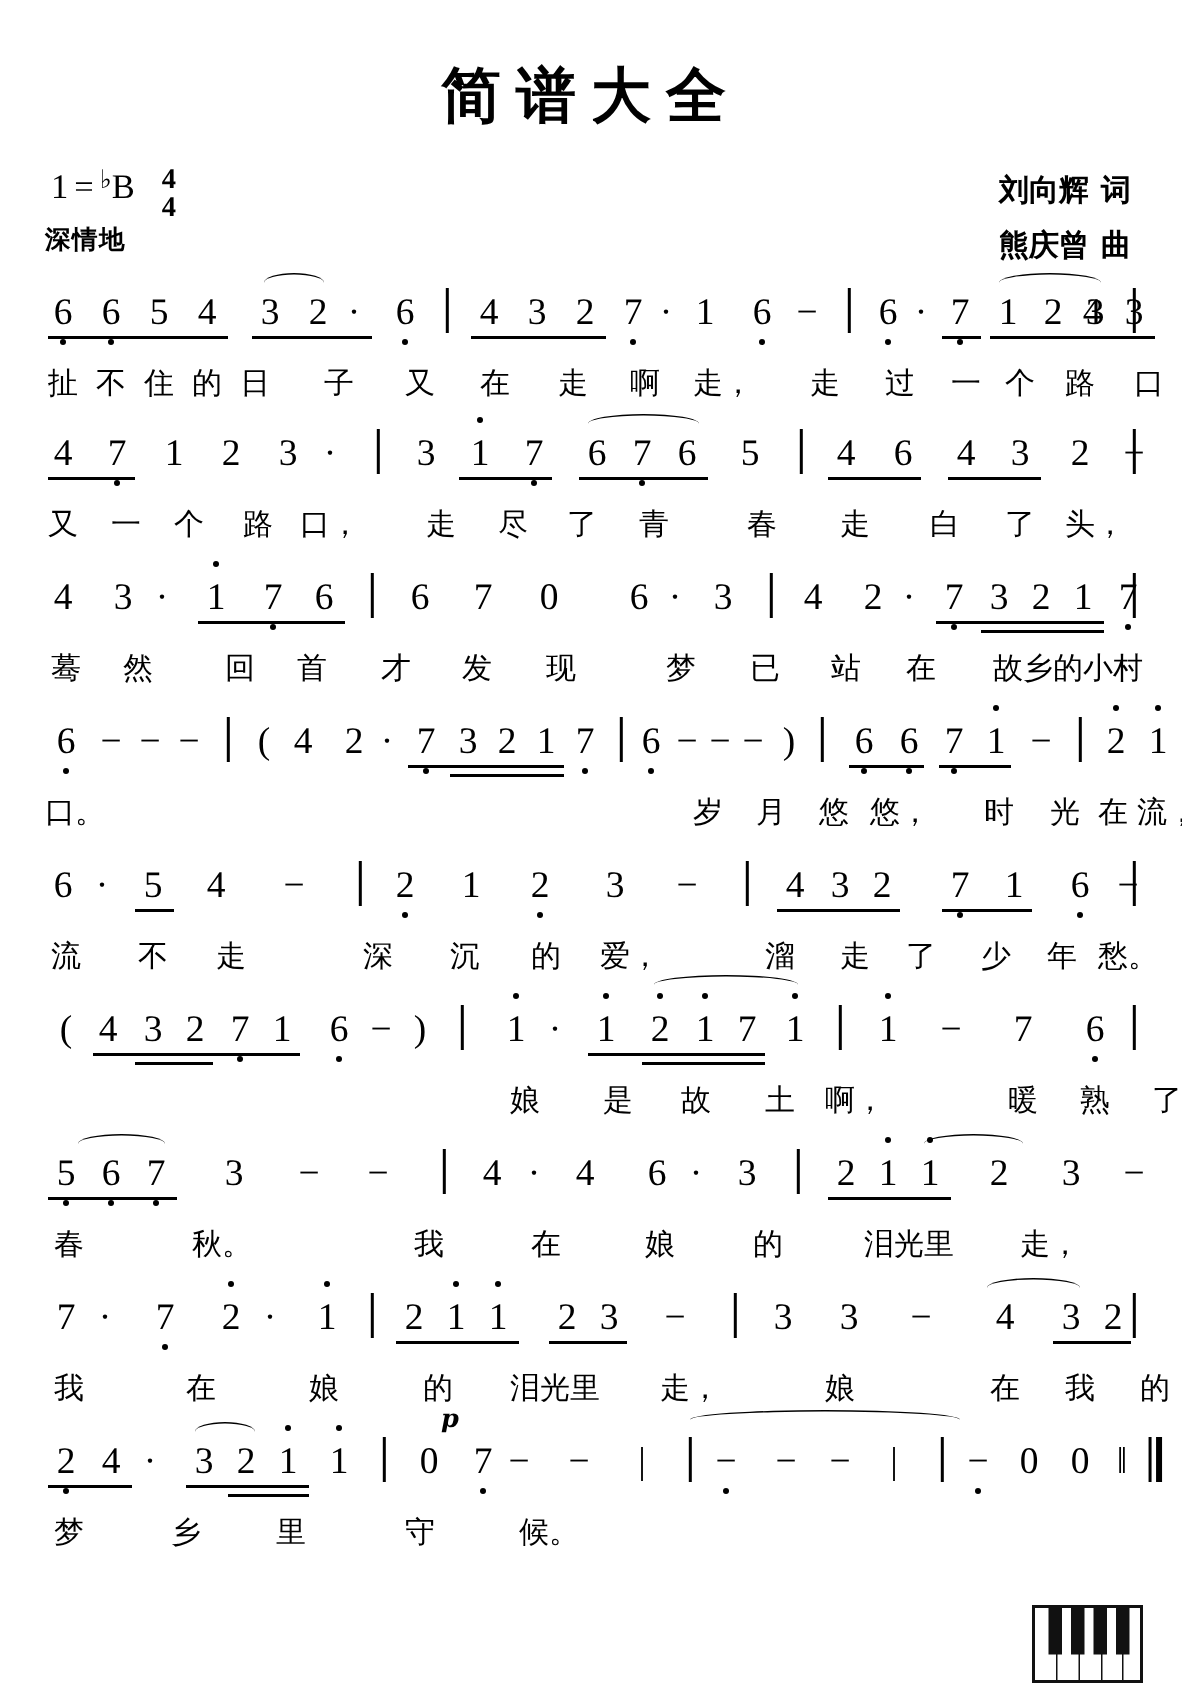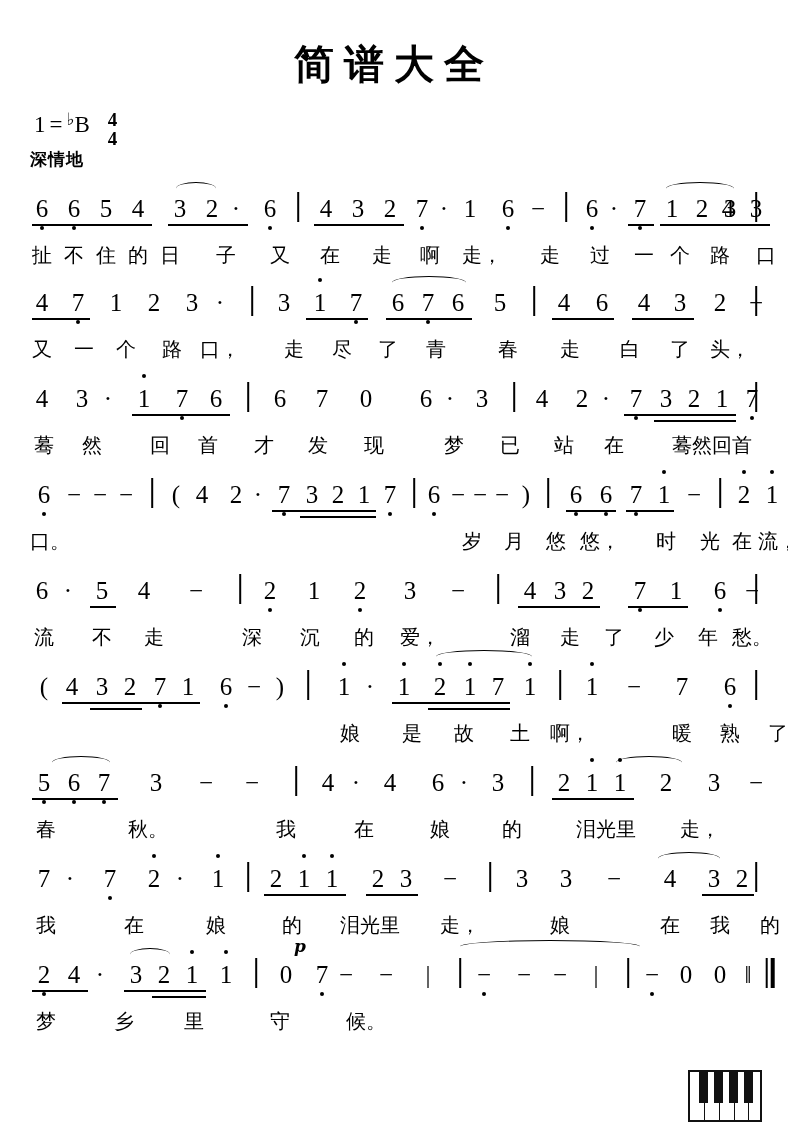--- a/index.html
+++ b/index.html
@@ -236,20 +236,24 @@
       <span class="k1">1</span>
       <span class="eq">=</span>
       <span class="flat">♭</span>
       <span class="letter">B</span>
       <span class="timesig">
         <span class="num">4</span>
         <span class="den">4</span>
       </span>
     </div>
     <div class="expression">深情地</div>
+    <div class="credits">
+      <div><span>刘向辉</span><span class="role">词</span></div>
+      <div><span>熊庆曾</span><span class="role">曲</span></div>
+    </div>
   </div>
 
   <div class="system" style="height:94px;">
     <div class="notes">
       <span class="n" style="left:12px;">6</span>
       <span class="oct-dn" style="left:12px; top:40px;"></span>
       <span class="n" style="left:44px;">6</span>
       <span class="oct-dn" style="left:44px; top:40px;"></span>
       <span class="n" style="left:76px;">5</span>
       <span class="n" style="left:108px;">4</span>
@@ -409,21 +413,21 @@
       <span class="ly" style="left:62px;">然</span>
       <span class="ly" style="left:130px;">回</span>
       <span class="ly" style="left:178px;">首</span>
       <span class="ly" style="left:234px;">才</span>
       <span class="ly" style="left:288px;">发</span>
       <span class="ly" style="left:344px;">现</span>
       <span class="ly" style="left:424px;">梦</span>
       <span class="ly" style="left:480px;">已</span>
       <span class="ly" style="left:534px;">站</span>
       <span class="ly" style="left:584px;">在</span>
-      <span class="ly" style="left:682px;">蓦然回首</span>
+      <span class="ly" style="left:682px;">故乡的小村</span>
     </div>
   </div>
 
   <div class="system" style="height:96px;">
     <div class="notes">
       <span class="n" style="left:14px;">6</span>
       <span class="oct-dn" style="left:14px; top:40px;"></span>
       <span class="n" style="left:44px;">−</span>
       <span class="n" style="left:70px;">−</span>
       <span class="n" style="left:96px;">−</span>

